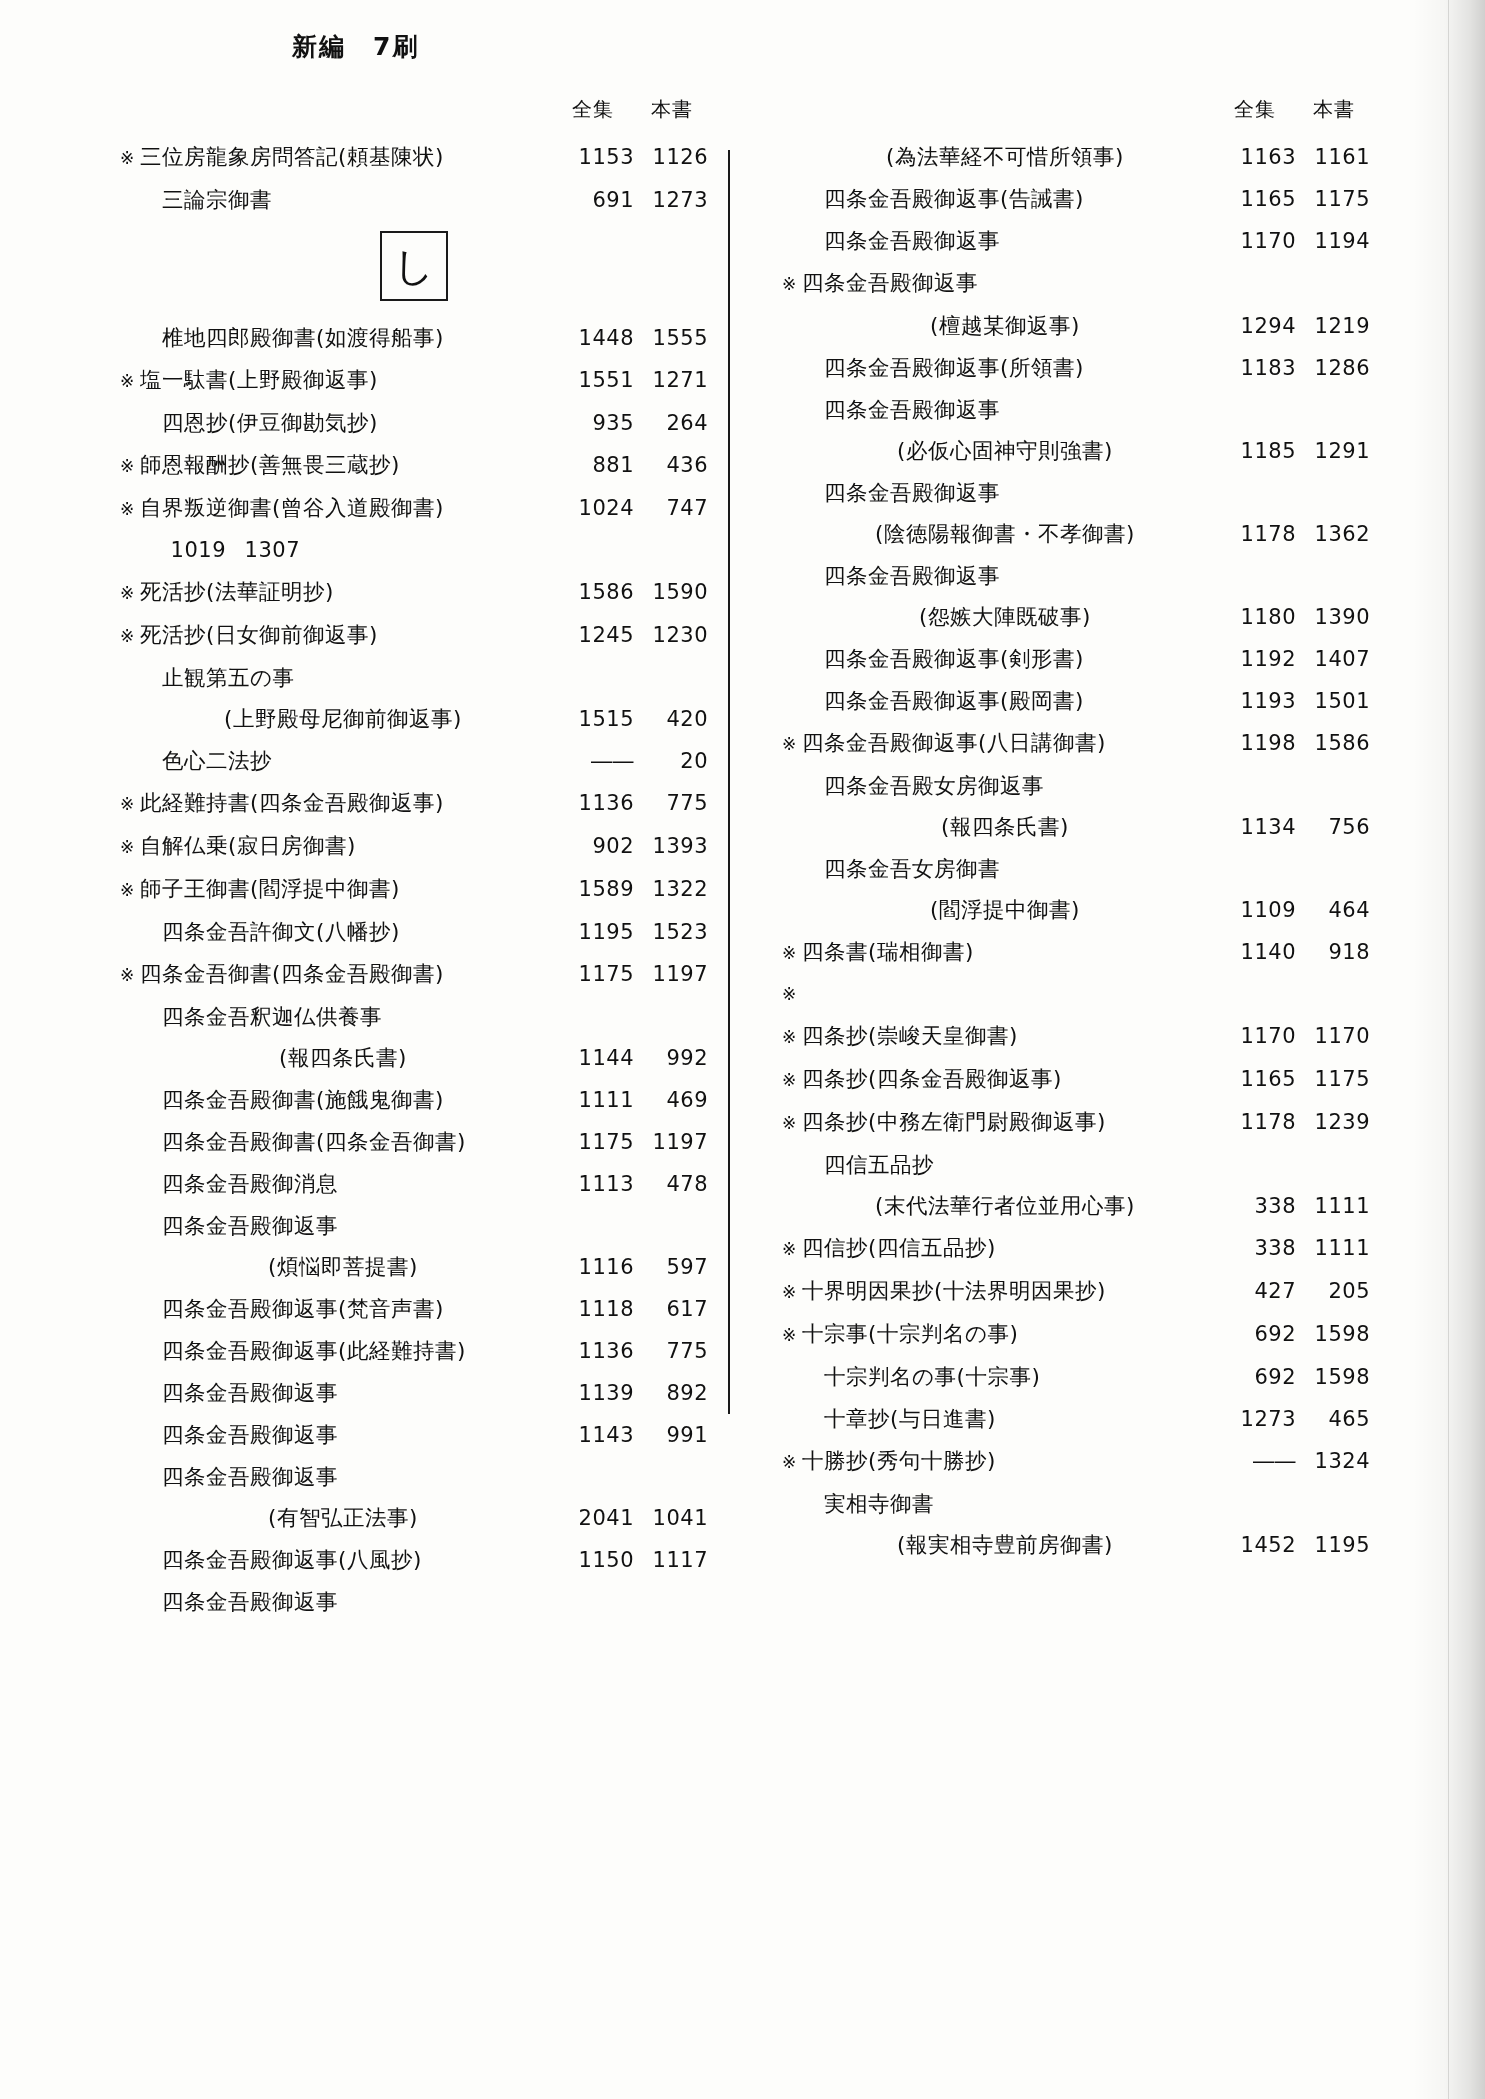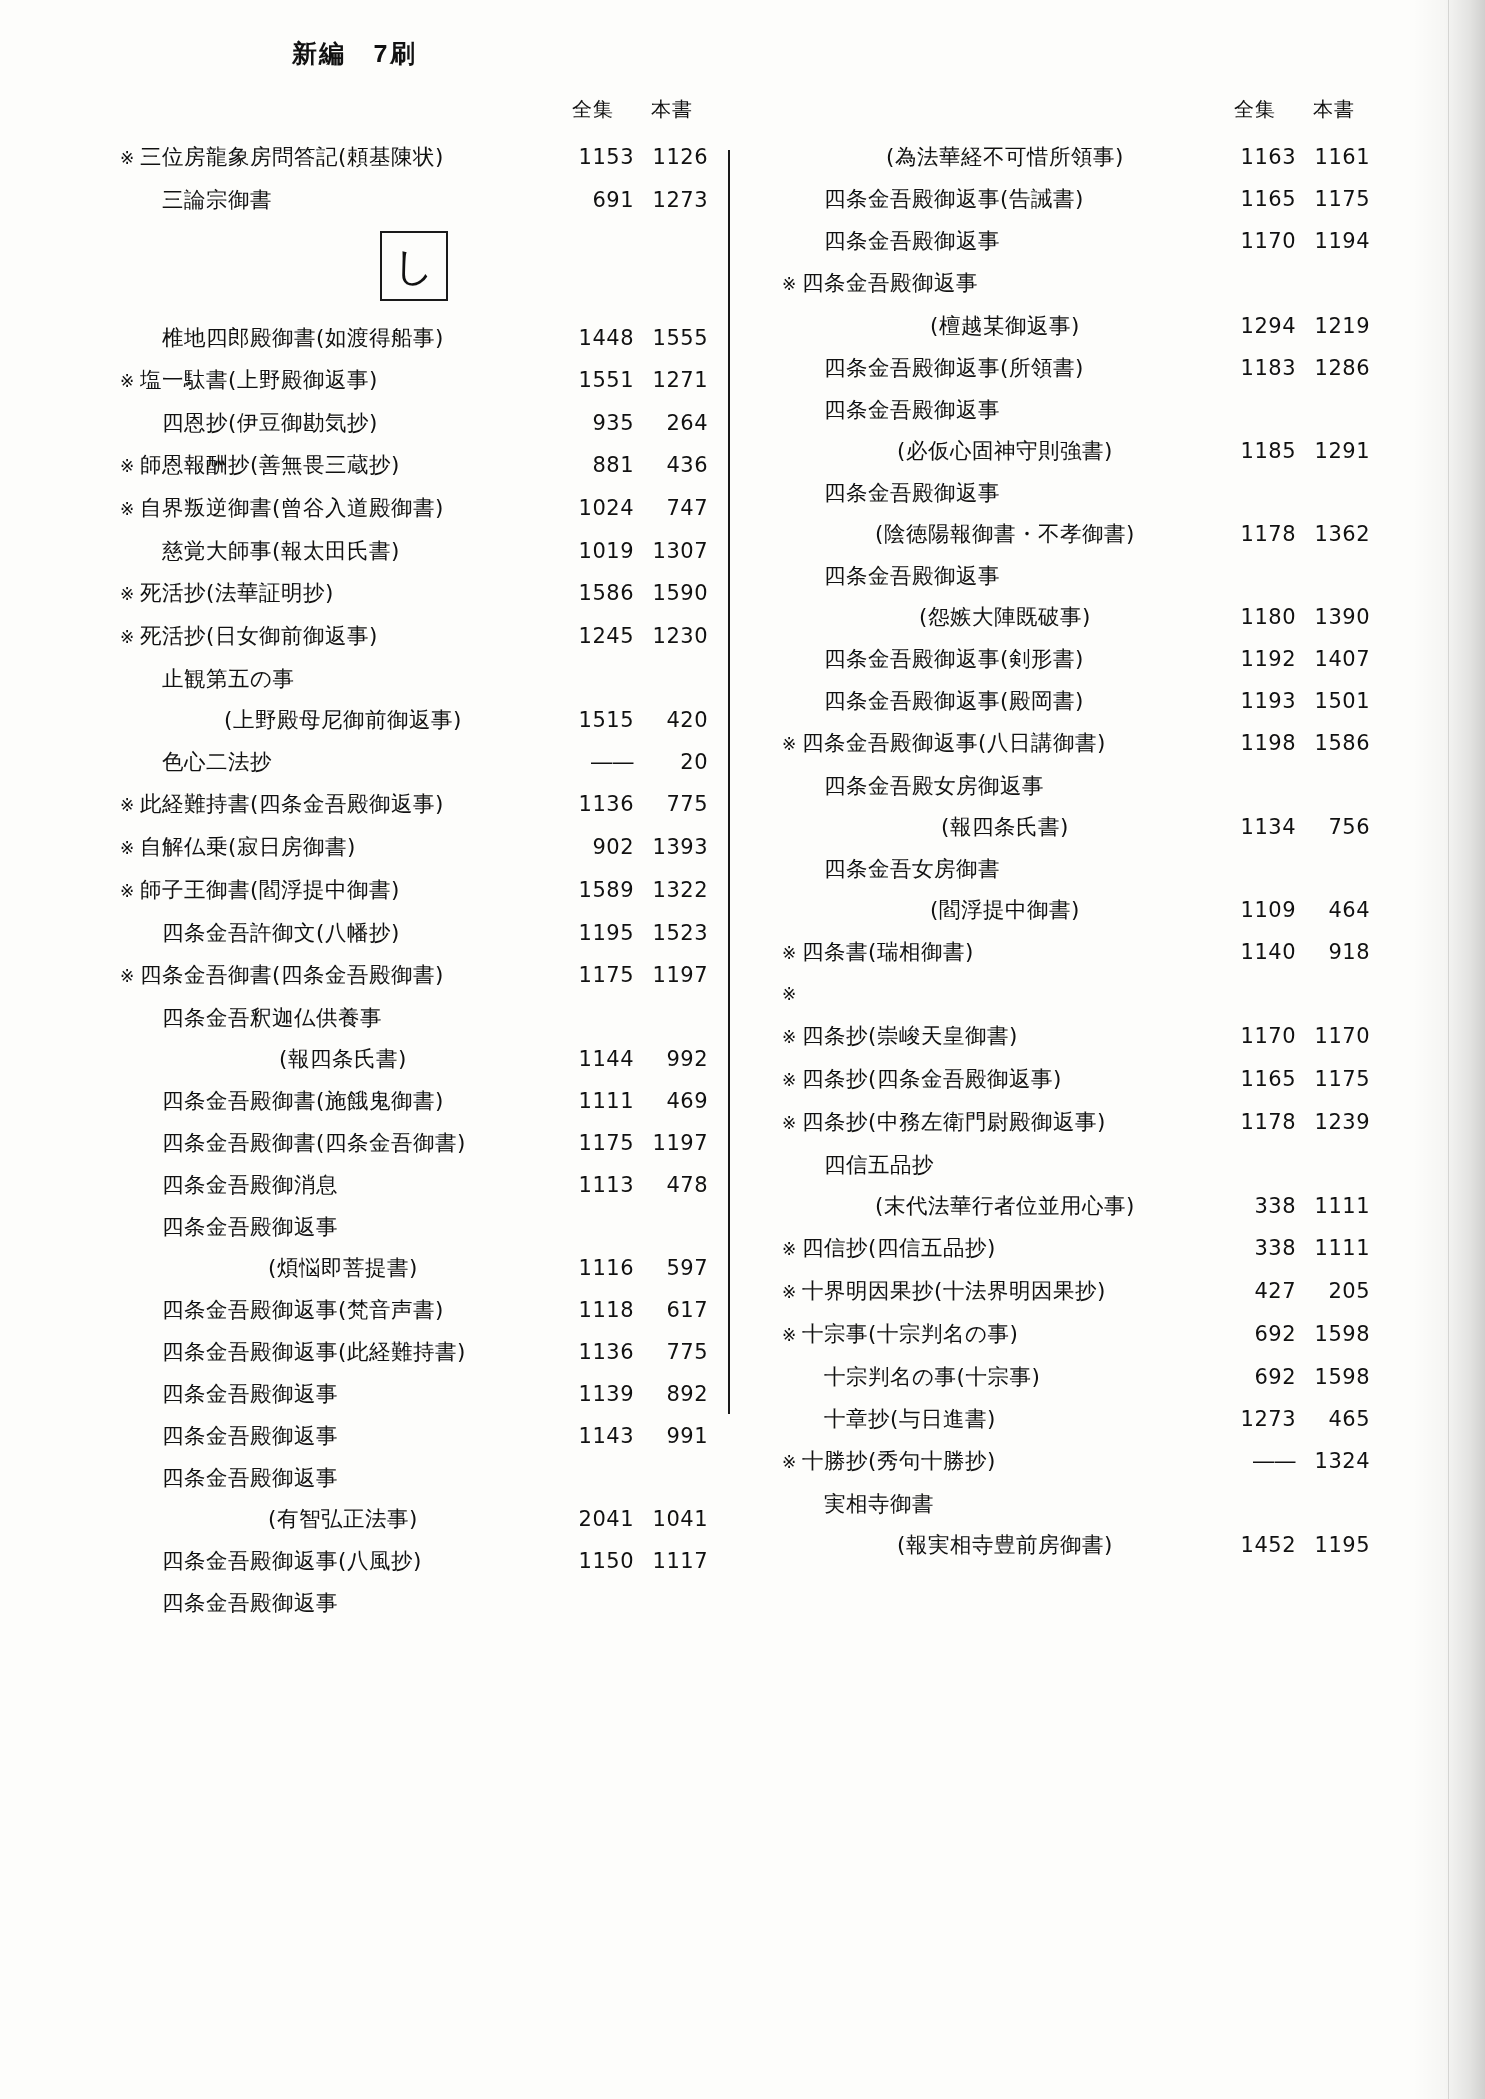--- a/index.html
+++ b/index.html
@@ -33,27 +33,26 @@
   .scan-edge-line {
     position: absolute;
     top: 0;
     right: 36px;
     width: 1px;
     height: 100%;
     background: rgba(0,0,0,0.12);
   }
   .running-head {
     position: absolute;
-    top: 37px;
+    top: 30px;
     left: 292px;
     font-size: 25px;
     font-weight: bold;
     letter-spacing: 2px;
     white-space: nowrap;
-    font-family: Liberation Mono, monospace;
   }
   .columns {
     position: absolute;
     top: 96px;
     left: 120px;
     width: 1250px;
     display: flex;
     gap: 4px;
   }
   .col {
@@ -204,21 +203,20 @@
             <span class="num-b">436</span>
           </div>
           <div class="row">
             <span class="mark">※</span>
             <span class="title">自界叛逆御書(曾谷入道殿御書)</span>
             <span class="num-a">1024</span>
             <span class="num-b">747</span>
           </div>
           <div class="row">
             <span class="mark"></span>
-            <span class="title indent1">慈覚大師事(報太田氏書)</span>
             <span class="num-a">1019</span>
             <span class="num-b">1307</span>
           </div>
           <div class="row">
             <span class="mark">※</span>
             <span class="title">死活抄(法華証明抄)</span>
             <span class="num-a">1586</span>
             <span class="num-b">1590</span>
           </div>
           <div class="row">

